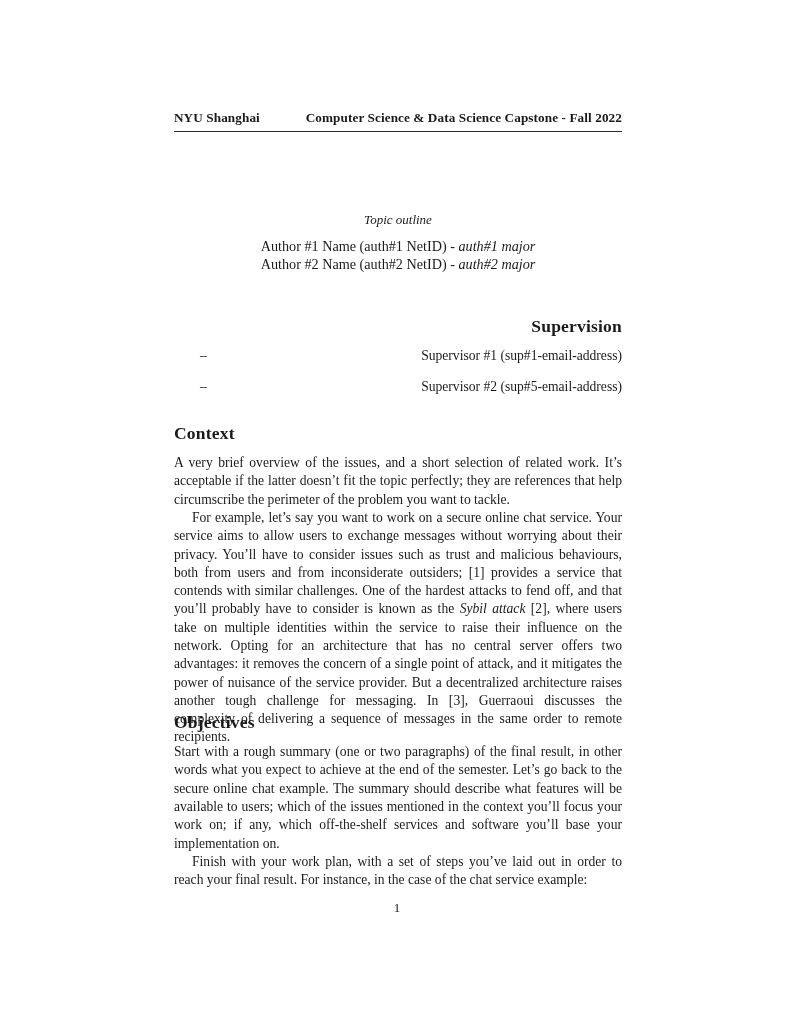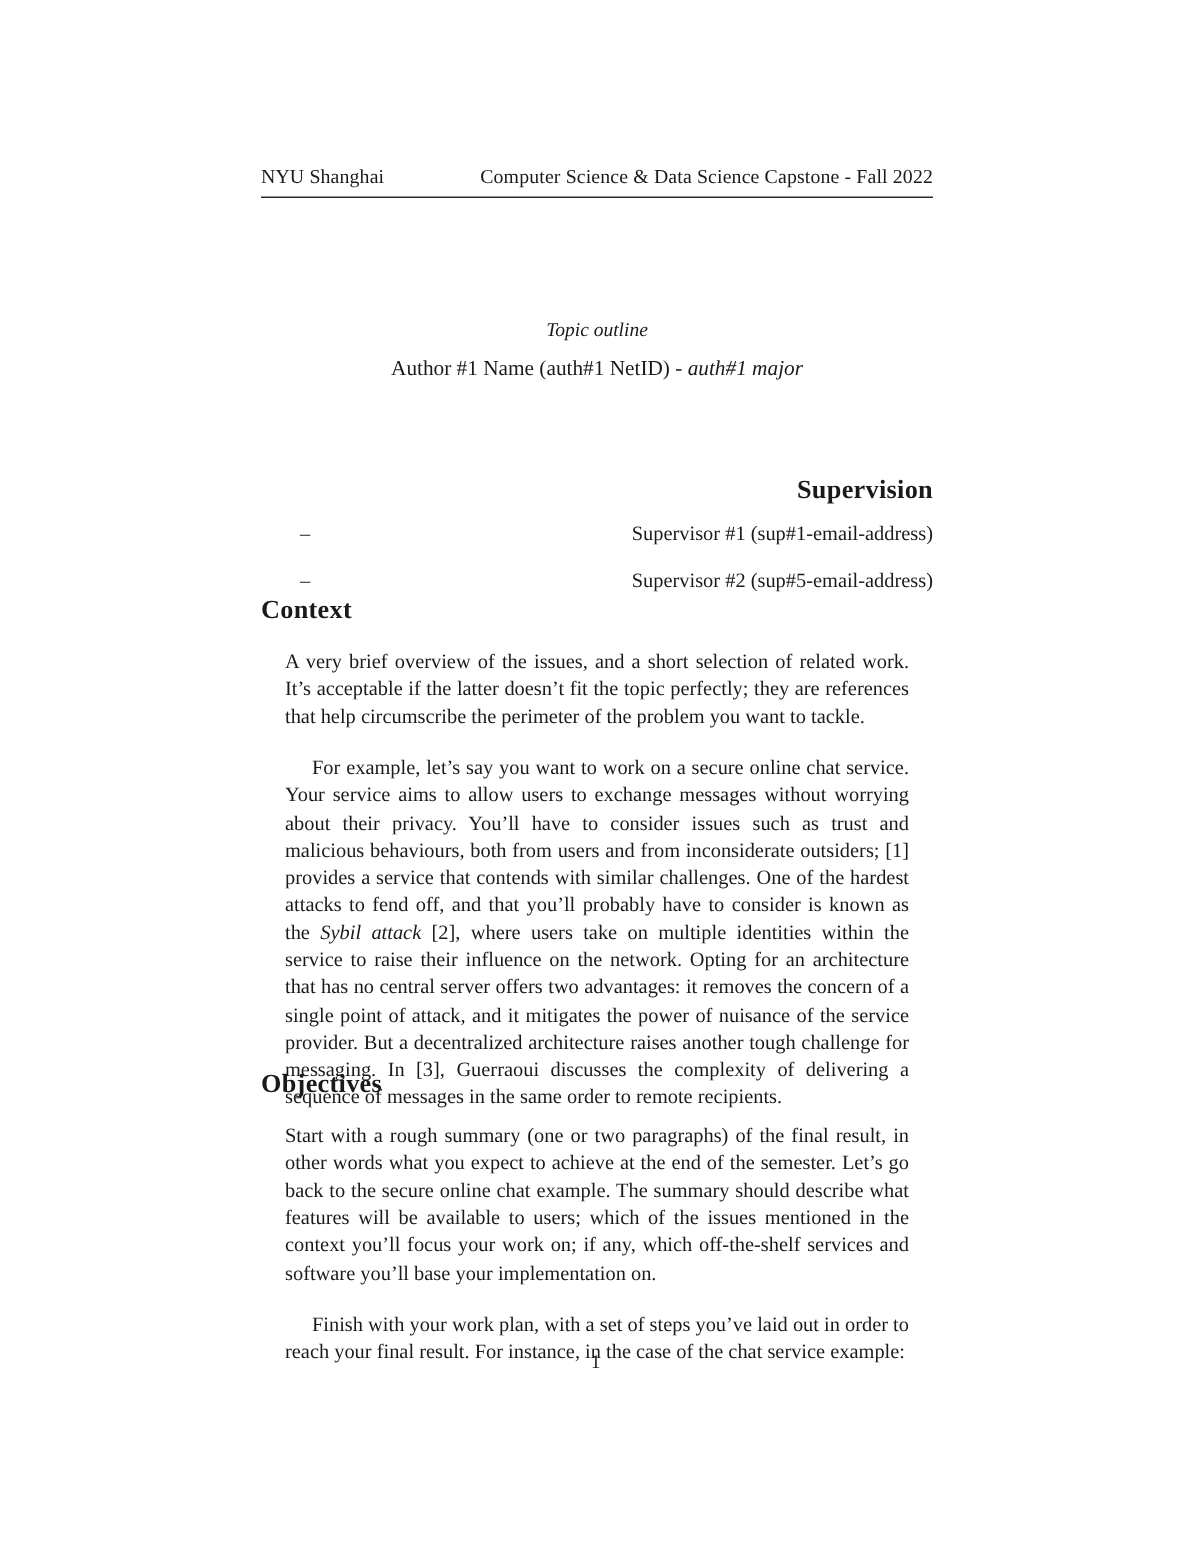--- a/index.html
+++ b/index.html
@@ -23,20 +23,21 @@
   .page-header {
     position: absolute;
     left: 174px;
     top: 110px;
     width: 448px;
     display: flex;
     justify-content: space-between;
     align-items: flex-end;
     font-size: 13.2px;
     letter-spacing: 0.1px;
+    font-weight: bold;
   }
   .header-rule {
     position: absolute;
     left: 174px;
     top: 131px;
     width: 448px;
     height: 1px;
     background: #2b2b2b;
   }
 
@@ -81,21 +82,21 @@
     font-weight: bold;
     margin: 0 0 11px 0;
     line-height: 1.15;
     letter-spacing: 0.2px;
   }
   .body-text {
     font-size: 13.6px;
     line-height: 1.345;
     text-align: justify;
     text-justify: inter-word;
-    margin: 16px;
+    margin: 0;
     hyphens: none;
   }
   .body-text + .body-text {
     text-indent: 18px;
   }
   .body-text .it {
     font-style: italic;
   }
 
   
@@ -112,21 +113,21 @@
     position: relative;
   }
   .dash-item .dash {
     position: absolute;
     left: 26px;
     top: 0;
   }
 
   
   #supervision-section { top: 316px; text-align: right; }
-  #context-section     { top: 396px; }
+  #context-section     { top: 423px; }
   #objectives-section  { top: 712px; }
 
   
   .page-number {
     position: absolute;
     left: 0;
     top: 900px;
     width: 794px;
     text-align: center;
     font-size: 13px;
@@ -141,20 +142,23 @@
     <span>NYU Shanghai</span>
     <span>Computer Science &amp; Data Science Capstone - Fall 2022</span>
   </div>
   <div class="header-rule"></div>
 
   <div class="title-block">
     <div class="doc-subtitle">Topic outline</div>
     <div class="authors">
       <div class="author-line">
         <span>Author #1 Name (auth#1 NetID) - </span><span class="major">auth#1 major</span>
+      </div>
+      <div class="author-line">
+        <span>Author #2 Name (auth#2 NetID) - </span><span class="major">auth#2 major</span>
       </div>
     </div>
   </div>
 
   <div class="section" id="supervision-section">
     <div class="section-heading">Supervision</div>
     <ul class="dash-list">
       <li class="dash-item">
         <span class="dash">–</span>
         <span>Supervisor #1 (sup#1-email-address)</span>

